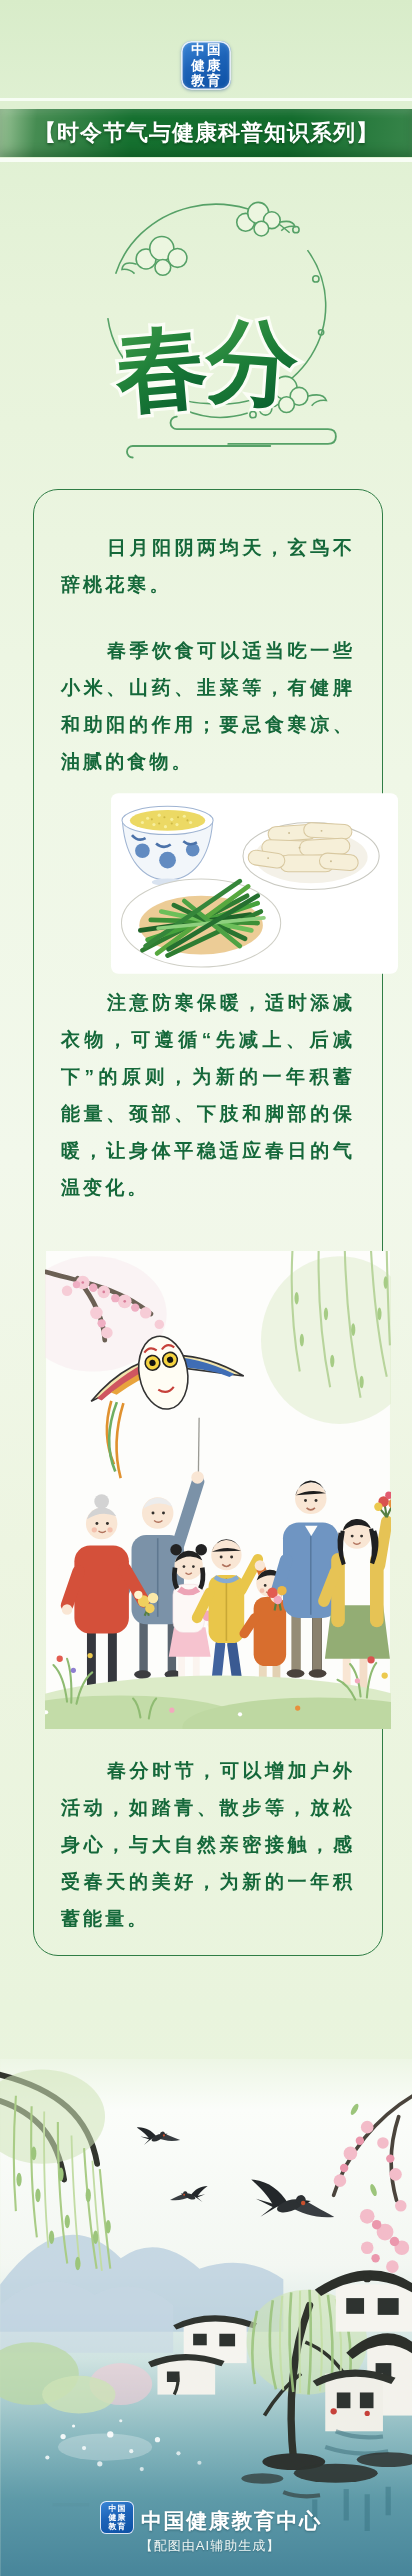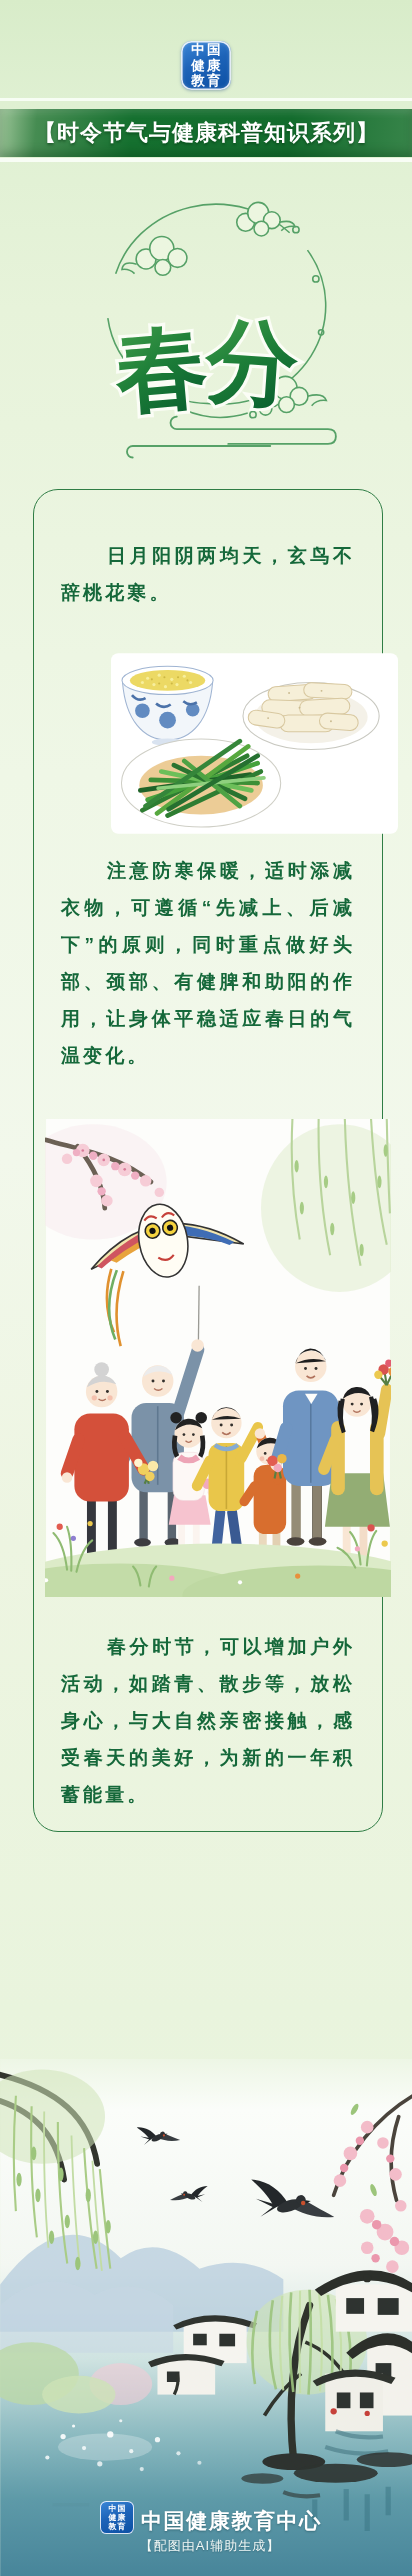--- a/index.html
+++ b/index.html
@@ -28,21 +28,21 @@
     color:#ffffff;font-size:22px;font-weight:bold;letter-spacing:1px;
     text-shadow:0 1.6px 2.6px rgba(0,45,12,.45);
   }
   
   .card{
     left:33px;top:489px;width:350px;
     border:1.6px solid #2f7d45;border-radius:25px;
     padding:39px 27px 18.4px 27px;box-sizing:border-box;
   }
   .card p{
-    margin:8px 0 29px 0;color:#15683a;font-size:19px;line-height:37px;font-weight:bold;
+    margin:0 0 29px 0;color:#15683a;font-size:19px;line-height:37px;font-weight:bold;
     letter-spacing:3.1px;text-align:justify;text-indent:46px;
   }
   .card p.tight{margin-bottom:0;}
   .illus-food{margin:13px -47px 7.9px 50px;width:287px;height:181px;}
   .illus-family{margin:15.7px -19px 21px -15.7px;width:346px;height:478px;}
   
   .footer-badge{
     left:100px;top:2501px;width:34px;height:33px;border-radius:6.3px;
     background:linear-gradient(160deg,#3c88d8 0%,#1d63b8 45%,#0b4fa3 100%);
     box-shadow:inset 0 0 0 1px rgba(255,255,255,.85);
@@ -121,20 +121,21 @@
 
 <svg class="abs" style="left:97px;top:407px;" width="252" height="58" viewBox="0 0 480 110">
   <g stroke="#56a167" stroke-width="3.5" fill="none" stroke-linecap="round">
     <path d="M152,18 a12,12 0 1 0 0.2,24 H 440 q15,0 15,14 q0,14 -15,14 H 250"></path>
     <path d="M68,96 a11,11 0 1 1 0.2,-22 H 330"></path>
   </g>
 </svg>
 
 <div class="abs card">
   <p>日月阳阴两均天，玄鸟不辞桃花寒。</p>
+  <p class="tight">春季饮食可以适当吃一些小米、山药、韭菜等，有健脾和助阳的作用；要忌食寒凉、油腻的食物。</p>
 
   
   <svg class="illus-food" viewBox="0 0 548 345">
     <rect x="0" y="0" width="548" height="345" rx="14" fill="#ffffff"></rect>
 
     <g>
       <ellipse cx="382" cy="120" rx="130" ry="64" fill="#ffffff" stroke="#c8c8c0" stroke-width="2"></ellipse>
       <ellipse cx="382" cy="122" rx="108" ry="50" fill="#f4f1e8"></ellipse>
       <g fill="#f6efd8" stroke="#d8c8a0" stroke-width="2">
         <rect x="300" y="62" width="92" height="28" rx="14" transform="rotate(-4 346 76)"></rect>
@@ -199,21 +200,21 @@
         <path d="M96,226 L268,262" stroke="#6cbf59" stroke-width="9"></path>
         <path d="M120,214 L256,278" stroke="#2a7430" stroke-width="9"></path>
         <path d="M140,206 L246,292" stroke="#4da344" stroke-width="9"></path>
         <path d="M66,292 L246,168" stroke="#35863a" stroke-width="9"></path>
         <path d="M90,258 L292,238" stroke="#8ed07e" stroke-width="7"></path>
         <path d="M110,298 L280,196" stroke="#257030" stroke-width="9"></path>
       </g>
     </g>
   </svg>
 
-  <p>注意防寒保暖，适时添减衣物，可遵循“先减上、后减下”的原则，同时重点做好头部、颈部、有健脾和助阳的作用，让身体平稳适应春日的气温变化。</p>
+  <p>注意防寒保暖，适时添减衣物，可遵循“先减上、后减下”的原则，为新的一年积蓄能量、颈部、下肢和脚部的保暖，让身体平稳适应春日的气温变化。</p>
 
   
   <svg class="illus-family" viewBox="0 0 656 912">
     <rect width="656" height="912" fill="#fdfdfb"></rect>
 
     <ellipse cx="560" cy="170" rx="150" ry="160" fill="#ddecc9" opacity="0.5"></ellipse>
     <ellipse cx="90" cy="120" rx="140" ry="110" fill="#f8e9ee" opacity="0.5"></ellipse>
 
     <g>
       <path d="M0,40 C70,60 140,70 200,120 M60,52 C90,90 110,130 112,170" stroke="#6b6054" stroke-width="9" fill="none" stroke-linecap="round"></path>

